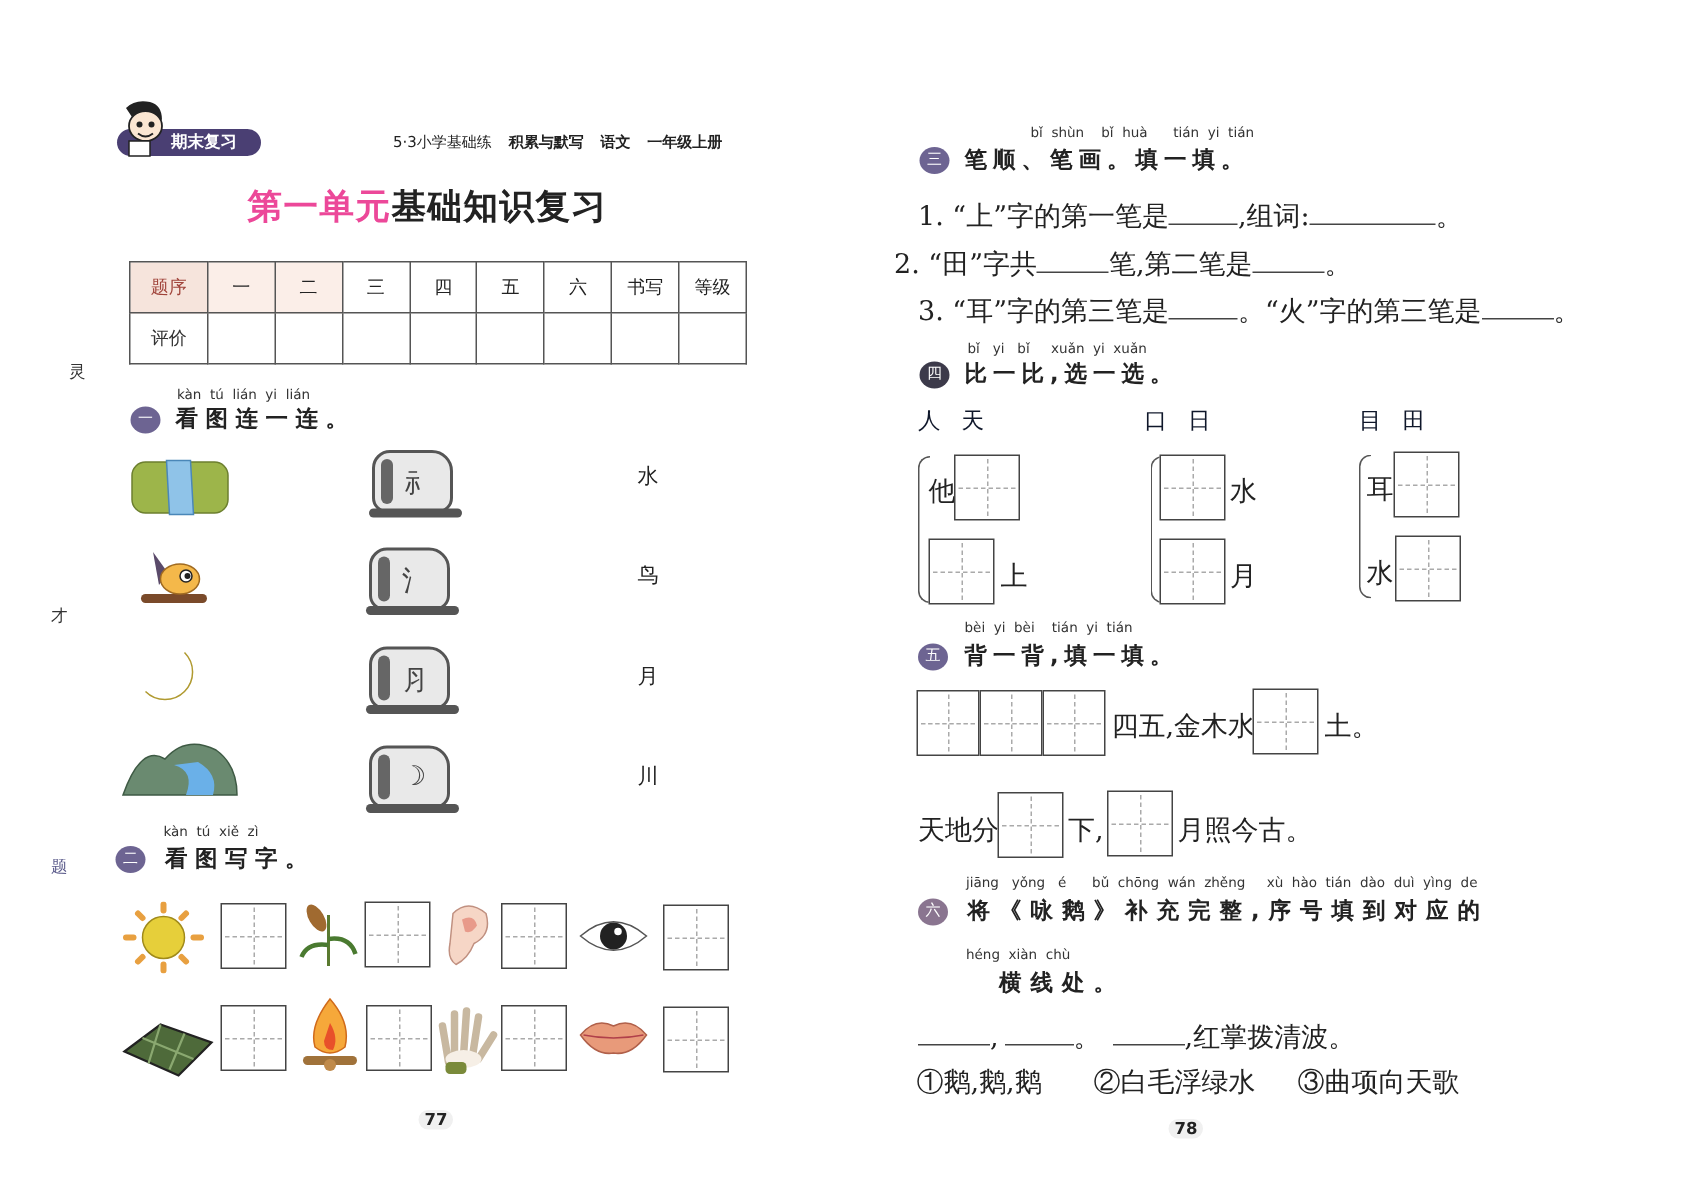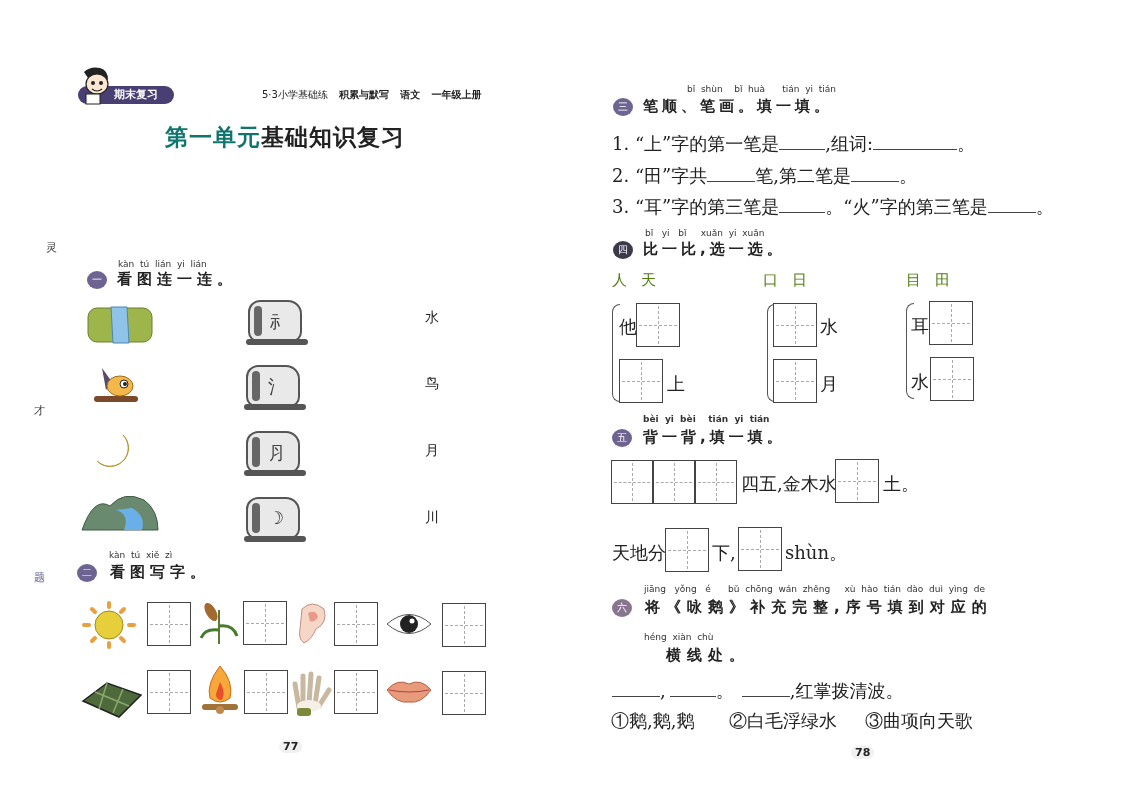--- a/index.html
+++ b/index.html
@@ -7,21 +7,21 @@
   body { position: relative; font-family: "DejaVu Serif", serif; color: #222; }
   .abs { position: absolute; }
   .sans { font-family: "DejaVu Sans", "Liberation Sans", sans-serif; }
 
   
   .badge { left: 78px; top: 86px; width: 96px; height: 18px; background: #4a3f73; border-radius: 9px; color: #fff; font-size: 11px; font-weight: bold; padding-left: 36px; line-height: 18px; }
   .kid { left: 80px; top: 66px; width: 34px; height: 40px; }
   .series { left: 262px; top: 88px; font-size: 10px; color: #222; white-space: nowrap; }
   .series b { font-weight: bold; margin-left: 8px; }
   .title { left: 165px; top: 122px; font-size: 23px; font-weight: bold; letter-spacing: 1px; }
-  .title .purple { color: #0f766e; }
+  .title .purple { color: #ec4899; }
 
   
   table.score { position: absolute; left: 86px; top: 174px; border-collapse: collapse; width: 412px; }
   table.score td { border: 1px solid #555; height: 34px; text-align: center; font-size: 12px; font-family: "DejaVu Sans", sans-serif; width: 45px; }
   table.score td.head { background: #f6e4dc; color: #a0433a; width: 52px; }
   table.score td.pinkish { background: #fbeee8; }
   table.score td.lbl2 { color: #333; }
 
   
   .sec-num { width: 20px; height: 18px; border-radius: 50%; background: #6d6492; color: #fff; font-size: 10px; text-align: center; line-height: 18px; font-family: "DejaVu Sans", sans-serif; }
@@ -38,21 +38,21 @@
   .grass { position: absolute; bottom: -5px; left: -4px; width: 62px; height: 6px; background: #555; border-radius: 3px; }
   .char-label { font-size: 14px; }
 
   
   .grid { position: absolute; width: 44px; height: 44px; border: 1.5px solid #444; background: #fff; }
   .grid::before { content: ""; position: absolute; left: 50%; top: 2px; bottom: 2px; border-left: 1px dashed #aaa; }
   .grid::after { content: ""; position: absolute; top: 50%; left: 2px; right: 2px; border-top: 1px dashed #aaa; }
 
   .line-text { font-size: 18px; white-space: nowrap; }
   .blank { display: inline-block; border-bottom: 1px solid #444; height: 14px; vertical-align: baseline; }
-  .red-char { color: #4d7c0f; font-size: 15px; font-family: "DejaVu Sans", sans-serif; }
+  .red-char { color: #0f172a; font-size: 15px; font-family: "DejaVu Sans", sans-serif; }
   .brace { position: absolute; width: 8px; border: 1.5px solid #555; border-right: none; border-radius: 8px 0 0 8px; }
   .pagenum { font-size: 11px; font-weight: bold; font-family: "DejaVu Sans", sans-serif; background: #f0f0f0; border-radius: 8px; padding: 0 4px; }
   .margin-mark { font-size: 11px; color: #333; }
 </style>
 </head>
 <body>
 
 <div class="abs margin-mark" style="left:46px;top:240px;">灵</div>
 <div class="abs margin-mark" style="left:34px;top:403px;">才</div>
 <div class="abs margin-mark" style="left:34px;top:570px;color:#5a5a8a;">题</div>
@@ -71,20 +71,42 @@
   <b>积累与默写</b>
   <b>语文</b>
   <b>一年级上册</b>
 </div>
 <div class="abs title sans">
   <span class="purple">第一单元</span><span>基础知识复习</span>
 </div>
 
 <table class="score">
   <tbody>
+      <tr>
+    <td class="head">题序</td>
+    <td class="pinkish">一</td>
+    <td class="pinkish">二</td>
+    <td>三</td>
+    <td>四</td>
+    <td>五</td>
+    <td>六</td>
+    <td>书写</td>
+    <td>等级</td>
+  </tr>
+  <tr>
+    <td class="lbl2">评价</td>
+    <td></td>
+    <td></td>
+    <td></td>
+    <td></td>
+    <td></td>
+    <td></td>
+    <td></td>
+    <td></td>
+  </tr>
 </tbody>
   </table>
 
 <div class="abs pinyin" style="left:118px;top:259px;">kàn  tú  lián  yi  lián</div>
 <div class="abs sec-num" style="left:87px;top:271px;">一</div>
 <div class="abs sec-title" style="left:117px;top:270px;">看图连一连。</div>
 
 <svg class="pic" style="left:87px;top:305px;" width="66" height="40" viewBox="0 0 66 40">
   <rect x="1" y="3" width="64" height="34" rx="9" fill="#9db54a" stroke="#6c7f2f"></rect>
   <path d="M24 2 L40 2 L42 38 L26 38 Z" fill="#8fc3e8" stroke="#4a87b8"></path>
@@ -189,21 +211,21 @@
 
 <div class="abs pagenum" style="left:279px;top:740px;">77</div>
 
 <div class="abs pinyin" style="left:647px;top:84px;margin-left:40px;">bǐ  shùn    bǐ  huà      tián  yi  tián</div>
 <div class="abs sec-num" style="left:613px;top:98px;">三</div>
 <div class="abs sec-title" style="left:643px;top:97px;letter-spacing:4px;">笔顺、笔画。填一填。</div>
 
 <div class="abs line-text" style="left:612px;top:132px;">
   <span>1. “上”字的第一笔是</span><span class="blank" style="width:46px;"></span><span>,组词:</span><span class="blank" style="width:84px;"></span><span>。</span>
 </div>
-<div class="abs line-text" style="left:612px;top:164px;">
+<div class="abs line-text" style="left:596px;top:164px;">
   <span>2. “田”字共</span><span class="blank" style="width:48px;"></span><span>笔,第二笔是</span><span class="blank" style="width:48px;"></span><span>。</span>
 </div>
 <div class="abs line-text" style="left:612px;top:195px;text-align:center;">
   <span>3. “耳”字的第三笔是</span><span class="blank" style="width:46px;"></span><span>。“火”字的第三笔是</span><span class="blank" style="width:48px;"></span><span>。</span>
 </div>
 
 <div class="abs pinyin" style="left:645px;top:228px;">bǐ   yi   bǐ     xuǎn  yi  xuǎn</div>
 <div class="abs sec-num dark" style="left:613px;top:241px;">四</div>
 <div class="abs sec-title" style="left:643px;top:240px;letter-spacing:4px;">比一比,选一选。</div>
 
@@ -227,43 +249,43 @@
 
 <div class="abs red-char" style="left:906px;top:271px;letter-spacing:14px;">
   <span>目</span><span>田</span>
 </div>
 <div class="brace" style="left:906px;top:303px;height:96px;"></div>
 <div class="abs line-text" style="left:911px;top:314px;">耳</div>
 <div class="grid" style="left:929px;top:301px;"></div>
 <div class="abs line-text" style="left:911px;top:370px;">水</div>
 <div class="grid" style="left:930px;top:357px;"></div>
 
-<div class="abs pinyin" style="left:643px;top:414px;font-weight:bold;">bèi  yi  bèi    tián  yi  tián</div>
+<div class="abs pinyin" style="left:643px;top:414px;">bèi  yi  bèi    tián  yi  tián</div>
 <div class="abs sec-num" style="left:612px;top:429px;">五</div>
 <div class="abs sec-title" style="left:643px;top:428px;letter-spacing:4px;">背一背,填一填。</div>
 
 <div class="grid" style="left:611px;top:460px;width:42px;"></div>
 <div class="grid" style="left:653px;top:460px;width:42px;"></div>
 <div class="grid" style="left:695px;top:460px;width:42px;"></div>
 <div class="abs line-text" style="left:741px;top:472px;">四五,金木水</div>
 <div class="grid" style="left:835px;top:459px;"></div>
 <div class="abs line-text" style="left:883px;top:472px;">土。</div>
 
 <div class="abs line-text" style="left:612px;top:541px;">天地分</div>
 <div class="grid" style="left:665px;top:528px;"></div>
 <div class="abs line-text" style="left:712px;top:541px;">下,</div>
 <div class="grid" style="left:738px;top:527px;"></div>
-<div class="abs line-text" style="left:785px;top:541px;">shùn。</div>
+<div class="abs line-text" style="left:785px;top:541px;">月照今古。</div>
 
 <div class="abs pinyin" style="left:644px;top:584px;">jiāng   yǒng   é      bǔ  chōng  wán  zhěng     xù  hào  tián  dào  duì  yìng  de</div>
 <div class="abs sec-num mauve" style="left:612px;top:599px;">六</div>
 <div class="abs sec-title" style="left:645px;top:598px;letter-spacing:6px;">将《咏鹅》补充完整,序号填到对应的</div>
 <div class="abs pinyin" style="left:644px;top:632px;">héng  xiàn  chù</div>
 <div class="abs sec-title" style="left:646px;top:646px;letter-spacing:6px;margin-left:20px;">横线处。</div>
 
 <div class="abs line-text" style="left:612px;top:679px;">
   <span class="blank" style="width:48px;"></span><span>,</span><span class="blank" style="width:46px;margin-left:4px;"></span><span>。</span><span class="blank" style="width:48px;margin-left:8px;"></span><span>,红掌拨清波。</span>
 </div>
 <div class="abs line-text" style="left:611px;top:709px;">①鹅,鹅,鹅</div>
 <div class="abs line-text" style="left:729px;top:709px;">②白毛浮绿水</div>
 <div class="abs line-text" style="left:865px;top:709px;text-align:right;">③曲项向天歌</div>
 
-<div class="abs pagenum" style="left:851px;top:746px;">78</div>
+<div class="abs pagenum" style="left:779px;top:746px;">78</div>
 
 </body></html>

